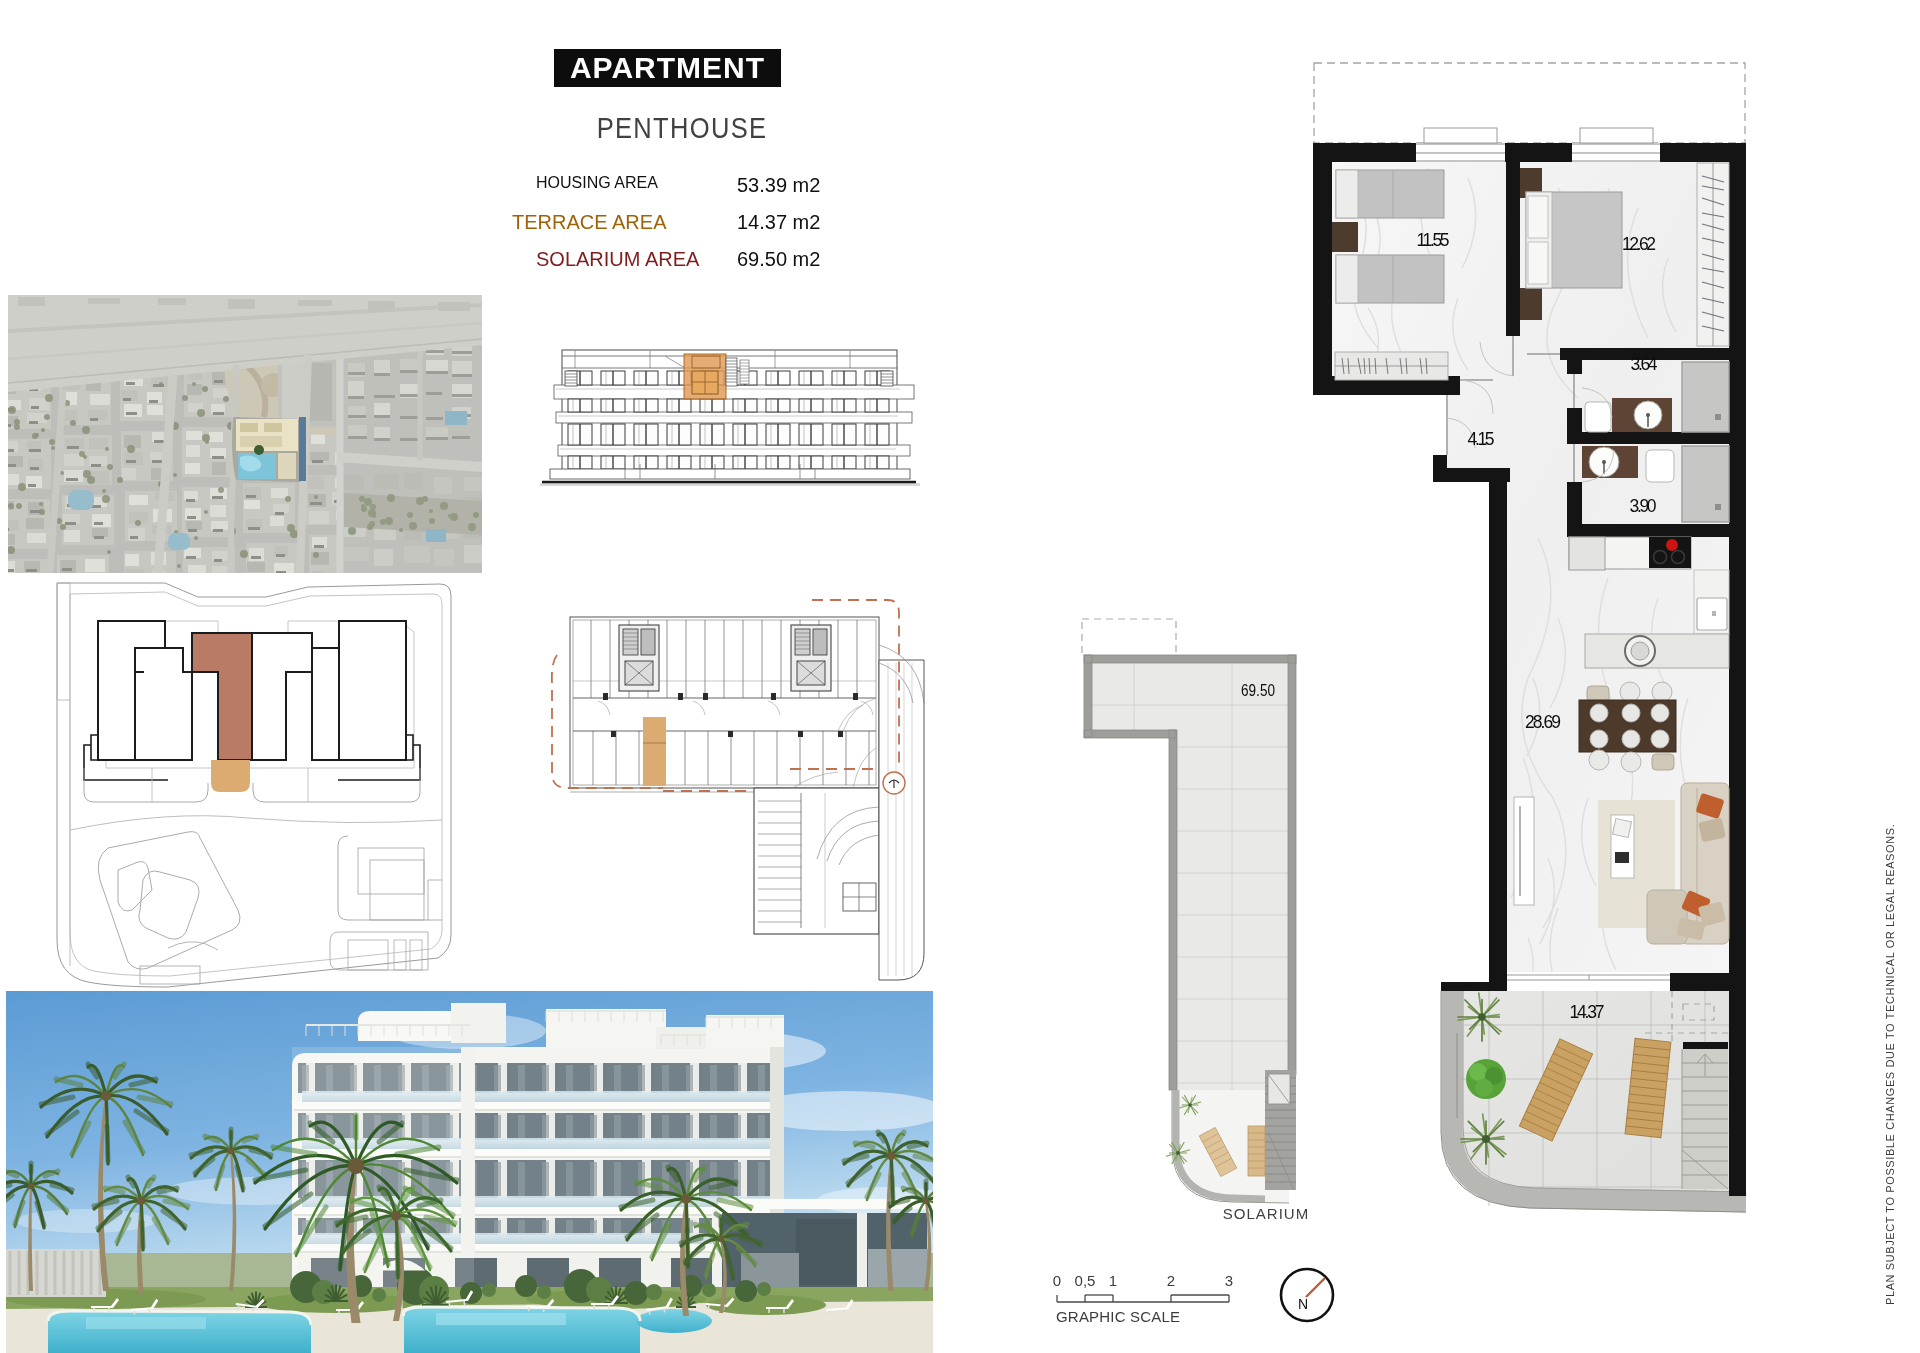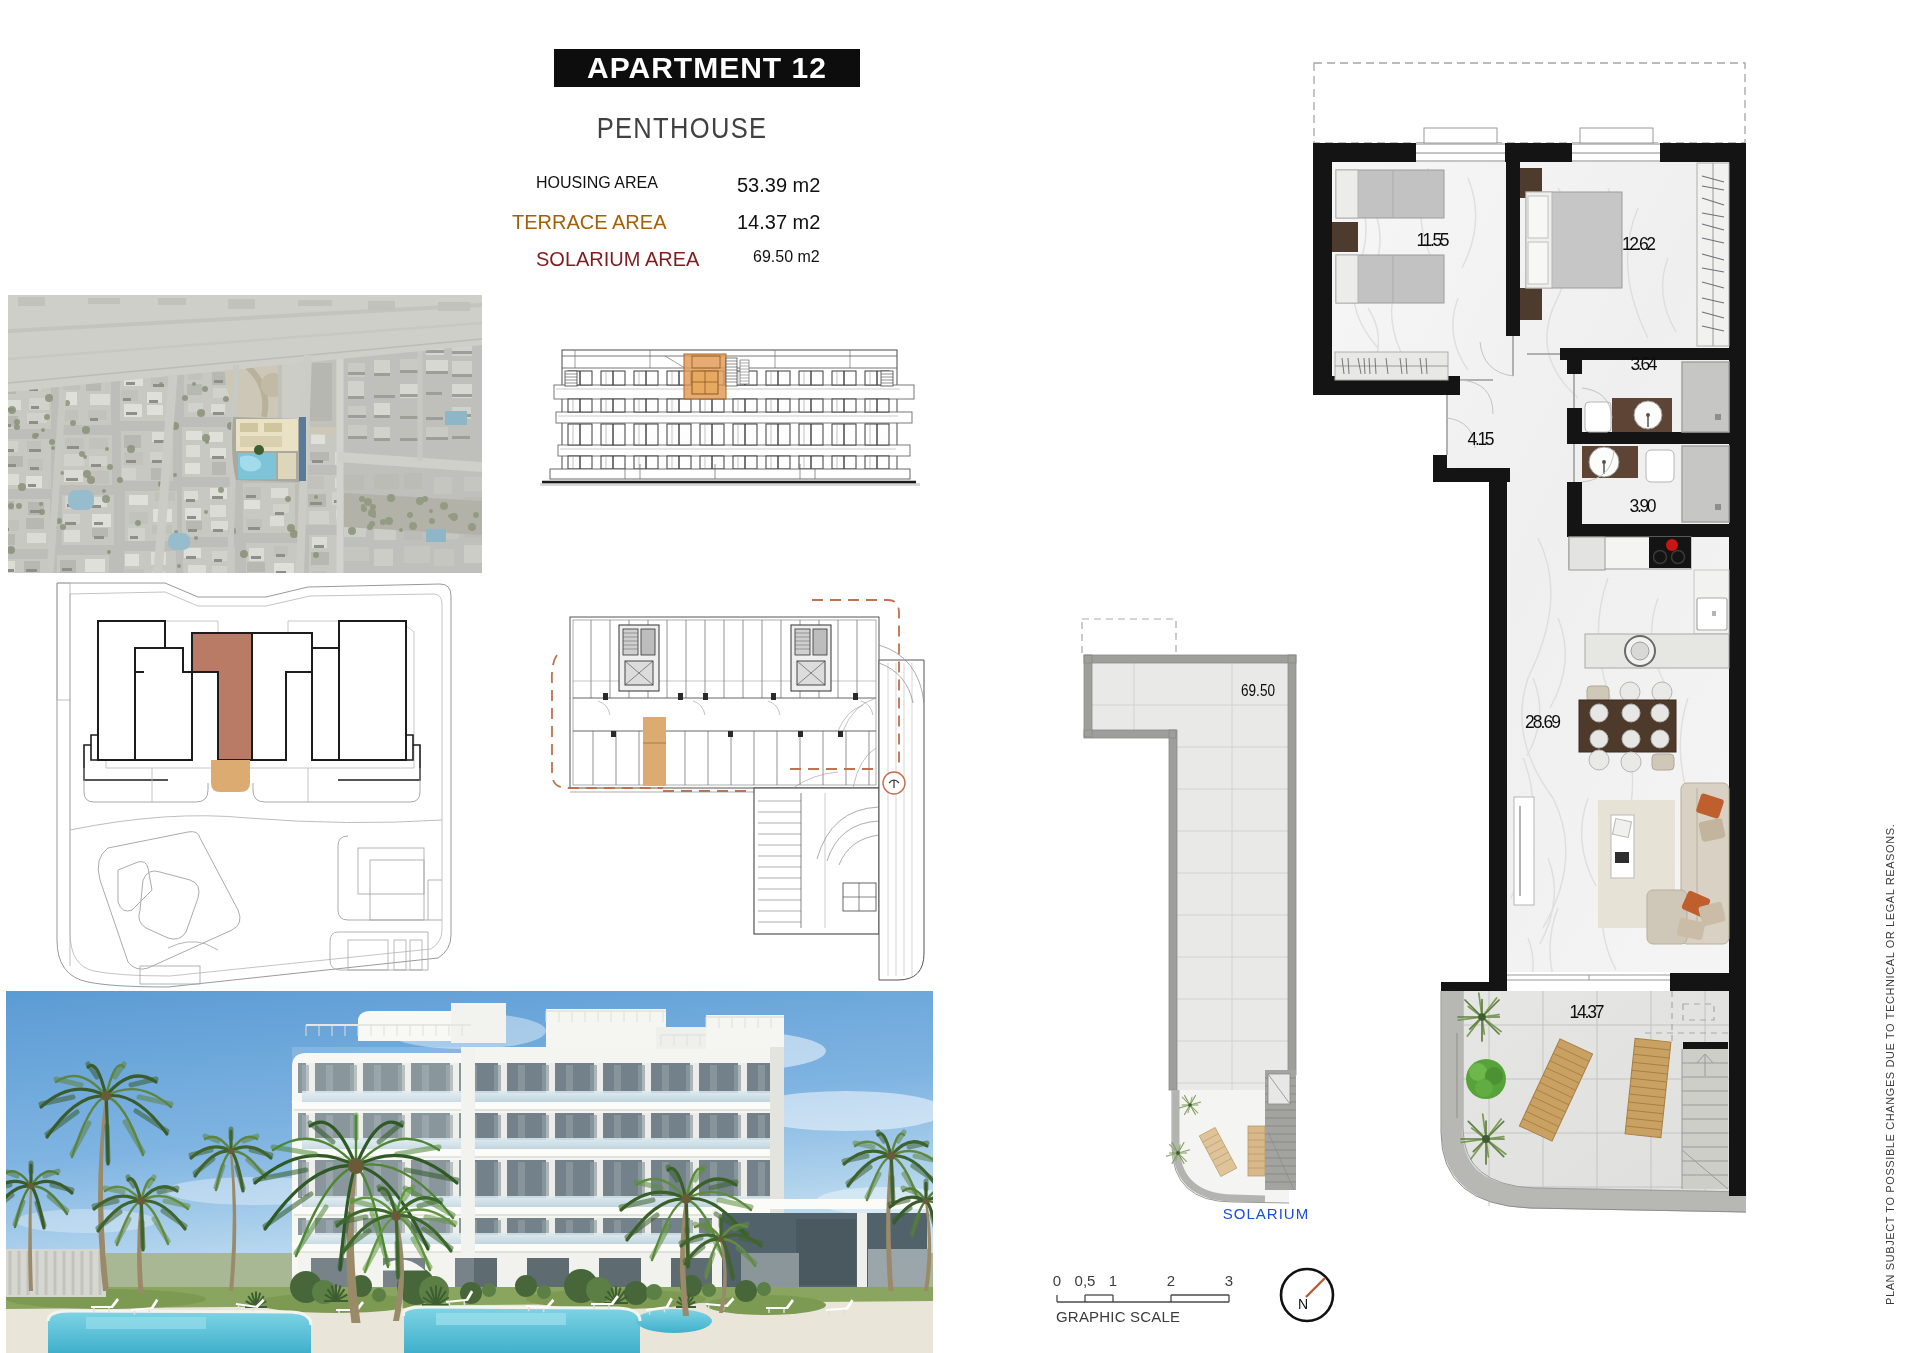--- a/index.html
+++ b/index.html
@@ -4,34 +4,34 @@
 <style>
   html,body{margin:0;padding:0;background:#fff;}
   #page{position:relative;width:1920px;height:1353px;background:#ffffff;overflow:hidden;
         font-family:"Liberation Sans", sans-serif;}
   .abs{position:absolute;}
 </style>
 </head>
 <body>
 <div id="page">
 
-<div class="abs" style="left:554px;top:49px;width:306px;height:38px;background:#0d0d0d;color:#fff;
+<div class="abs" style="left:554px;top:49px;width:227px;height:38px;background:#0d0d0d;color:#fff;
      font-size:30px;font-weight:bold;text-align:center;line-height:38px;letter-spacing:1px;">APARTMENT 12</div>
 
 <div class="abs" style="left:482px;top:112px;width:400px;text-align:center;font-size:29px;color:#414141;
      letter-spacing:1.5px;font-weight:400;transform:scaleX(0.88);">PENTHOUSE</div>
 
 <div class="abs" style="left:536px;top:174px;font-size:16px;color:#111;">HOUSING AREA</div>
 <div class="abs" style="left:737px;top:174px;font-size:20px;color:#111;">53.39 m2</div>
 
 <div class="abs" style="left:512px;top:211px;font-size:20px;color:#a16207;">TERRACE AREA</div>
 <div class="abs" style="left:737px;top:211px;font-size:20px;color:#111;">14.37 m2</div>
 
 <div class="abs" style="left:536px;top:248px;font-size:20px;color:#7f1d1d;">SOLARIUM AREA</div>
-<div class="abs" style="left:737px;top:248px;font-size:16px;color:#111;margin-left:16px;">69.50 m2</div>
+<div class="abs" style="left:737px;top:248px;font-size:20px;color:#111;">69.50 m2</div>
 
 <div id="aerial" class="abs" style="left:8px;top:295px;width:474px;height:278px;">
 <svg width="474" height="278" viewBox="0 0 474 278">
 
 <rect x="0" y="0" width="474" height="278" fill="#bdbdb9"></rect>
 
 <rect x="-9" y="84" width="52" height="50" fill="#c8c8c3"></rect>
 <rect x="-6" y="87" width="14" height="12" fill="#b8b8b2"></rect>
 <rect x="19" y="85" width="14" height="11" fill="#d2d2cd"></rect>
 <rect x="21" y="93" width="9" height="3" fill="#8f8f89"></rect>
@@ -1605,21 +1605,21 @@
 <line x1="190" y1="562" x2="221" y2="562"></line>
             <line x1="190" y1="570" x2="221" y2="570"></line>
 </g>
 <rect x="193" y="462" width="22" height="30" fill="#e7e7e5" stroke="#8b8b88" stroke-width="0.8"></rect>
 <line x1="193" y1="462" x2="215" y2="492" stroke="#8b8b88" stroke-width="0.8"></line>
 <line x1="193" y1="520" x2="219" y2="578" stroke="#8b8b88" stroke-width="0.8"></line>
 </g>
 </svg>
 </div>
 
-<div class="abs" style="left:1196px;top:1205px;width:140px;font-size:15px;color:#1d4ed8;letter-spacing:1px;text-align:center;">SOLARIUM</div>
+<div class="abs" style="left:1196px;top:1205px;width:140px;font-size:15px;color:#404040;letter-spacing:1px;text-align:center;">SOLARIUM</div>
 
 <div id="mainplan" class="abs" style="left:1308px;top:58px;width:444px;height:1160px;">
 <svg width="444" height="1160" viewBox="0 0 444 1160">
 <defs>
 <linearGradient id="marble" x1="0" y1="0" x2="1" y2="1">
  <stop offset="0" stop-color="#f7f7f7"></stop>
             <stop offset="0.5" stop-color="#efefef"></stop>
             <stop offset="1" stop-color="#f5f5f5"></stop>
 </linearGradient>
 <linearGradient id="tile" x1="0" y1="0" x2="1" y2="1">

